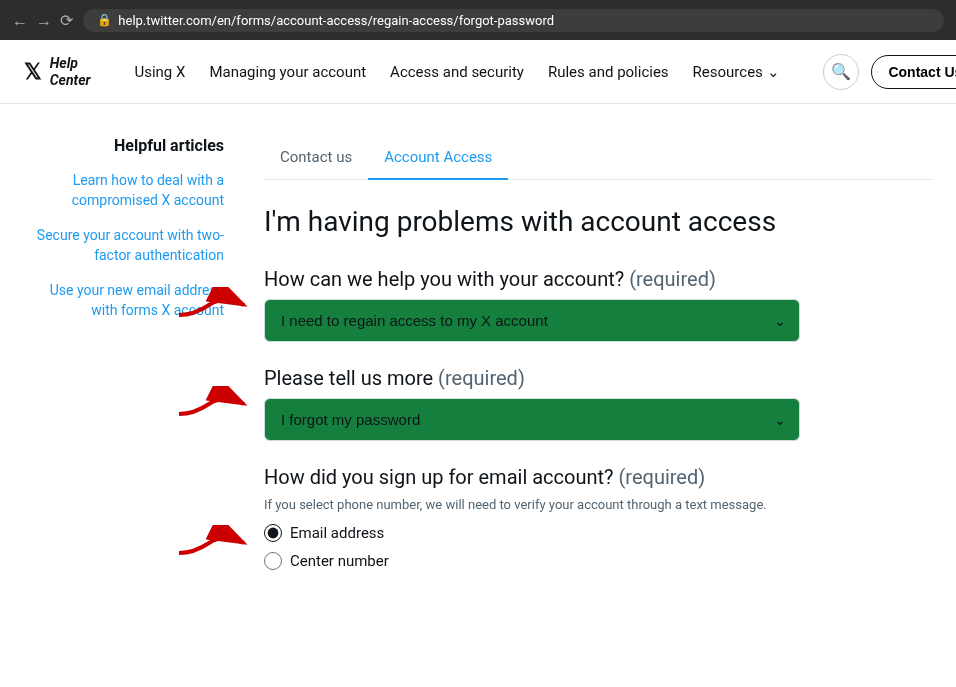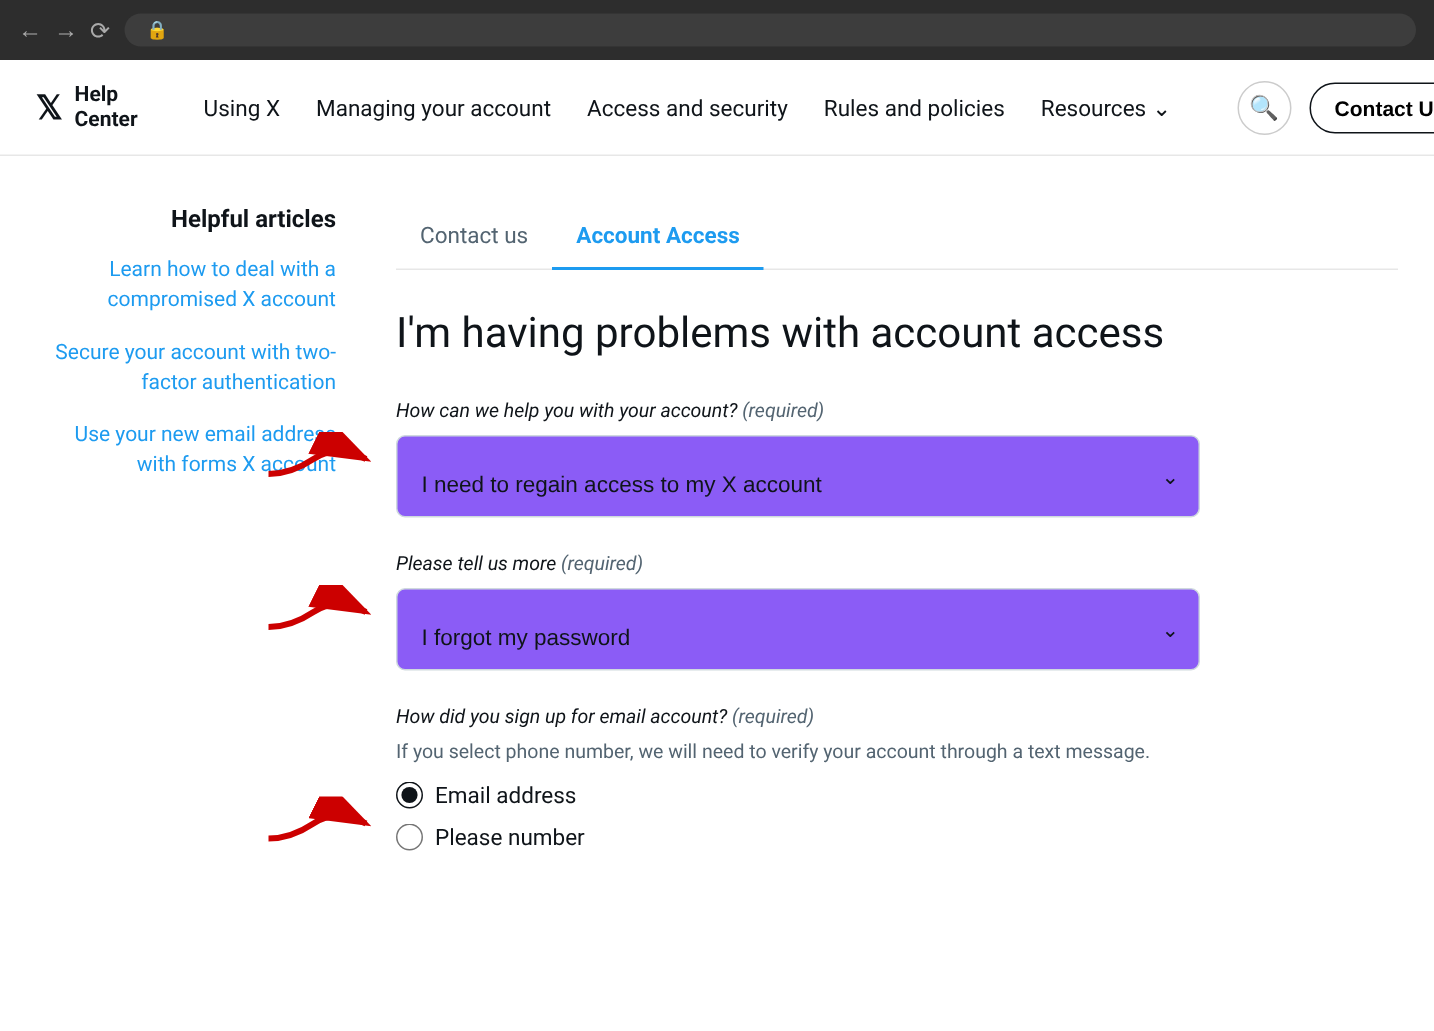--- a/index.html
+++ b/index.html
@@ -54,20 +54,21 @@
     .logo-x {
       font-size: 22px;
       font-weight: 900;
       color: #0f1419;
     }
     .logo-text {
       font-size: 14px;
       font-weight: 700;
       line-height: 1.2;
       color: #0f1419;
+      font-style: italic;
     }
     .nav-links {
       display: flex;
       align-items: flex-end;
       gap: 0;
       flex: 1;
     }
     .nav-item {
       padding: 8px 12px;
       color: #0f1419;
@@ -155,53 +156,52 @@
       padding: 12px 16px;
       font-size: 15px;
       cursor: pointer;
       color: #536471;
       border-bottom: 2px solid transparent;
       margin-bottom: -1px;
     }
     .tab.active {
       color: #1d9bf0;
       border-bottom: 2px solid #1d9bf0;
-      font-weight: 700;
+      font-weight: 400;
     }
 
     
     .page-title {
       font-size: 28px;
       font-weight: 400;
       line-height: 1.25;
       margin-bottom: 28px;
       color: #0f1419;
     }
     .form-label {
-      font-size: 13px;
+      font-size: 20px;
       margin-bottom: 8px;
       display: block;
-      font-style: italic;
     }
     .form-label .required {
       color: #536471;
       font-weight: 400;
     }
     .select-wrapper {
       position: relative;
       max-width: 536px;
     }
     .select-wrapper select {
       width: 100%;
-      padding: 24px 40px 12px 16px;
+      padding: 12px 40px 12px 16px;
       border: 1px solid #cfd9de;
       border-radius: 6px;
       font-size: 15px;
       appearance: none;
-      background: #8b5cf6;
+      background: #15803d;
       cursor: pointer;
       color: #0f1419;
     }
     .select-chevron {
       position: absolute;
       right: 14px;
       top: 50%;
       transform: translateY(-50%);
       pointer-events: none;
       color: #0f1419;
@@ -242,20 +242,23 @@
 <body>
 
 <div class="browser-bar">
   <div class="browser-nav-icons">
     <span>←</span>
     <span>→</span>
     <span>⟳</span>
   </div>
   <div class="address-bar">
     <span class="lock-icon">🔒</span>
+    <span class="url-text">
+      <span>help.twitter.com</span><span>/en/forms/account-access/regain-access/forgot-password</span>
+    </span>
   </div>
 </div>
 
 <header class="site-header">
   <div class="logo-area">
     <span class="logo-x">𝕏</span>
     <div class="logo-text">Help<br>Center</div>
   </div>
   <nav class="nav-links">
     <div class="nav-item">Using X</div>
@@ -361,19 +364,19 @@
         <span class="required">(required)</span>
       </label>
       <p class="signup-desc">If you select phone number, we will need to verify your account through a text message.</p>
       <div class="radio-group">
         <label class="radio-item">
           <input type="radio" name="signup" checked="" style="">
           <span>Email address</span>
         </label>
         <label class="radio-item">
           <input type="radio" name="signup" style="">
-          <span>Please number</span>
+          <span>Center number</span>
         </label>
       </div>
     </div>
 
   </main>
 </div>
 
 </body></html>

